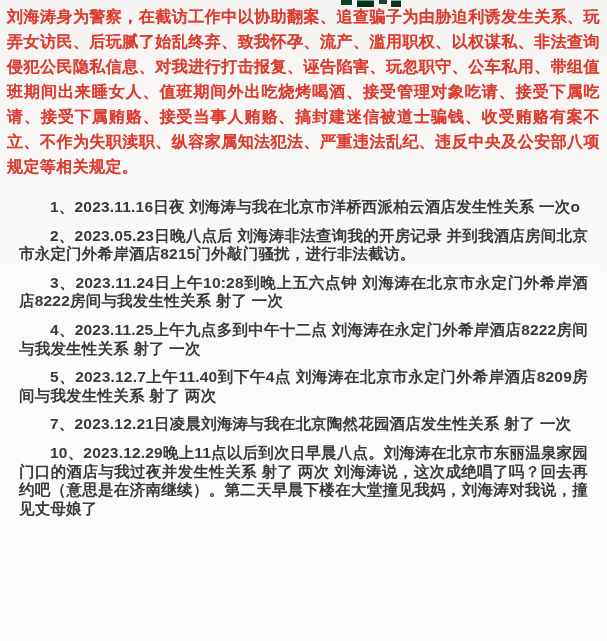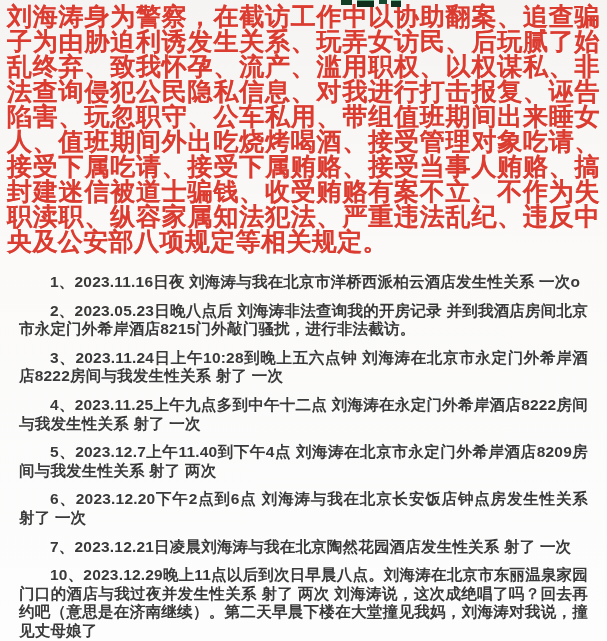--- a/index.html
+++ b/index.html
@@ -15,21 +15,21 @@
   .artifact { position: absolute; top: 0; }
   .a1 { left: 341px; width: 11px; height: 5px; background: #143d25; }
   .a2 { left: 357px; width: 17px; height: 6px; background: #0e2f1c; border-top: 1px solid #57a07a; }
   .a3 { left: 379px; width: 8px;  height: 4px; background: #1a4a2e; }
   .a4 { left: 391px; width: 10px; height: 6px; background: #0f3320; border-top: 1px solid #6fb893; }
 
   .red-header {
     margin: 0;
     padding: 4px 7px 0 7px;
     color: #dc3b30;
-    font-size: 25px;
+    font-size: 16px;
     line-height: 25px;
     font-weight: 700;
     text-align: justify;
     text-justify: inter-ideograph;
     letter-spacing: 0.4px;
     text-shadow: 0 0 0.6px rgba(220,59,48,0.55);
   }
 
   .incident-list {
     padding: 9px 9px 0 9px;
@@ -57,19 +57,18 @@
   <span class="artifact a4"></span>
 
   <p class="red-header">刘海涛身为警察，在截访工作中以协助翻案、追查骗子为由胁迫利诱发生关系、玩弄女访民、后玩腻了始乱终弃、致我怀孕、流产、滥用职权、以权谋私、非法查询侵犯公民隐私信息、对我进行打击报复、诬告陷害、玩忽职守、公车私用、带组值班期间出来睡女人、值班期间外出吃烧烤喝酒、接受管理对象吃请、接受下属吃请、接受下属贿赂、接受当事人贿赂、搞封建迷信被道士骗钱、收受贿赂有案不立、不作为失职渎职、纵容家属知法犯法、严重违法乱纪、违反中央及公安部八项规定等相关规定。</p>
 
   <div class="incident-list">
     <p class="incident-item">1、2023.11.16日夜 刘海涛与我在北京市洋桥西派柏云酒店发生性关系  一次o</p>
     <p class="incident-item">2、2023.05.23日晚八点后 刘海涛非法查询我的开房记录 并到我酒店房间北京市永定门外希岸酒店8215门外敲门骚扰，进行非法截访。</p>
     <p class="incident-item">3、2023.11.24日上午10:28到晚上五六点钟 刘海涛在北京市永定门外希岸酒店8222房间与我发生性关系 射了 一次</p>
     <p class="incident-item">4、2023.11.25上午九点多到中午十二点 刘海涛在永定门外希岸酒店8222房间与我发生性关系 射了 一次</p>
     <p class="incident-item">5、2023.12.7上午11.40到下午4点 刘海涛在北京市永定门外希岸酒店8209房间与我发生性关系 射了 两次</p>
-    <p class="incident-item">6、2023.12.20下午2点到6点 刘海涛与我在北京长安饭店钟点房发生性关系 射了 一次</p>
     <p class="incident-item">7、2023.12.21日凌晨刘海涛与我在北京陶然花园酒店发生性关系 射了 一次</p>
     <p class="incident-item">10、2023.12.29晚上11点以后到次日早晨八点。刘海涛在北京市东丽温泉家园门口的酒店与我过夜并发生性关系 射了 两次 刘海涛说，这次成绝唱了吗？回去再约吧（意思是在济南继续）。第二天早晨下楼在大堂撞见我妈，刘海涛对我说，撞见丈母娘了</p>
 
   </div>
 
 </div>
 
 </body></html>

